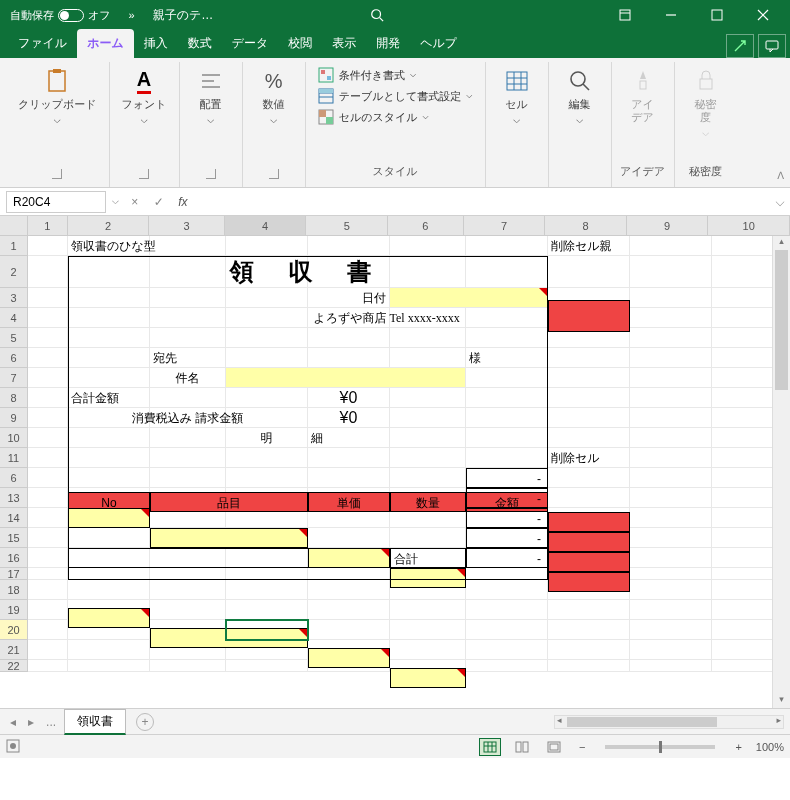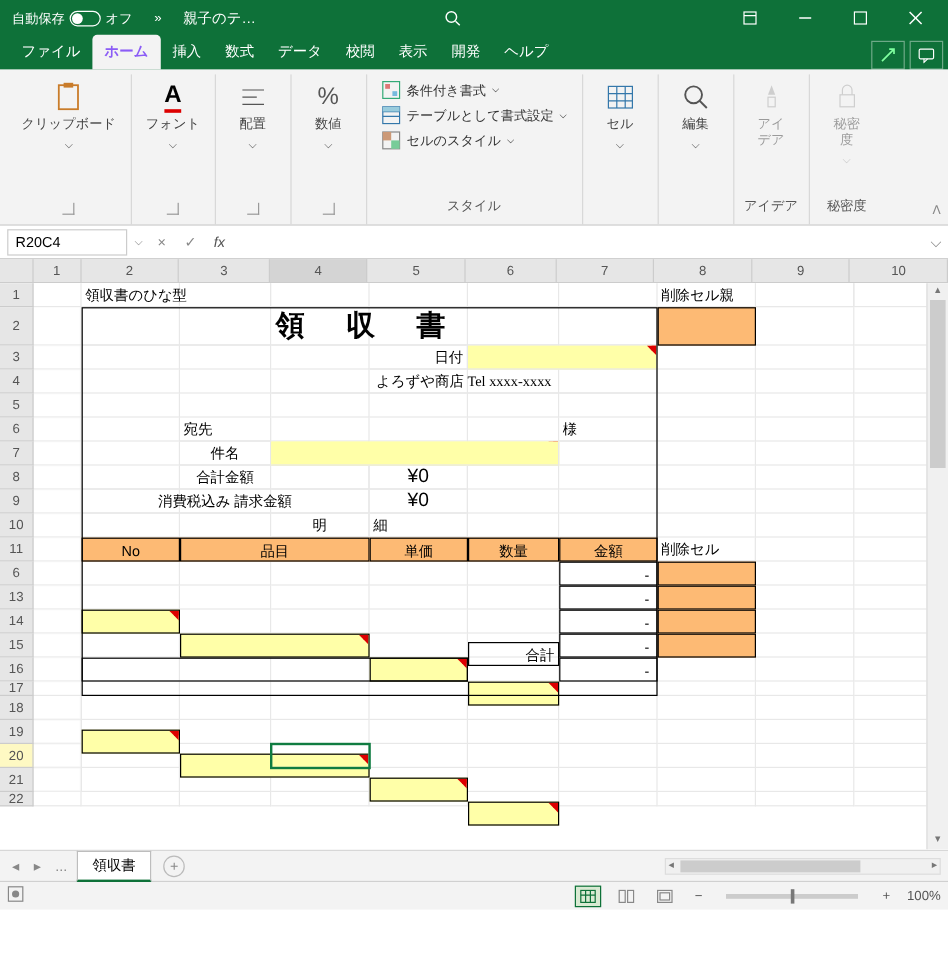--- a/index.html
+++ b/index.html
@@ -66,21 +66,21 @@
 .hscroll .thumb { position: absolute; top: 1px; bottom: 1px; left: 12px; width: 150px; background: #ccc; }
 
 .status-bar { height: 24px; background: #f3f3f3; border-top: 1px solid #d0d0d0; display: flex; align-items: center; padding: 0 6px; gap: 10px; font-size: 11px; color: #555; }
 .status-bar .spacer { flex: 1; }
 .view-btn { width: 22px; height: 18px; border: 1px solid transparent; display: flex; align-items: center; justify-content: center; }
 .view-btn.active { background: #d9ead3; border-color: #0e7139; }
 .zoom-slider { width: 110px; height: 4px; background: #ccc; position: relative; margin: 0 6px; }
 .zoom-slider .h { position: absolute; top: -4px; left: 54px; width: 3px; height: 12px; background: #777; }
 .receipt-title { font-size: 24px; font-weight: bold; letter-spacing: 14px; text-align: center; }
 .yellow-cell { background: #ffffa8; }
-.hdr-cell { background: #fdba74; border: 1px solid #000; text-align: center; }
+.hdr-cell { background: #ef4444; border: 1px solid #000; text-align: center; margin-top: 44px; }
 .detail-cell { border: 1px solid #000; text-align: center; }
 .red-tri::before { content:""; position:absolute; top:0; right:0; border:4px solid transparent; border-top-color:#d00; border-right-color:#d00; }
 .relpos { position: relative; }
 </style>
 </head>
 <body>
 
 <div class="titlebar">
   <div class="auto-save">
     <span>自動保存</span>
@@ -593,21 +593,21 @@
       <div class="cell " style="left: 40px; top: 20px; width: 480px; height: 32px; line-height: 30px; text-align: center;"><span class="receipt-title">領 収 書</span></div>
       <div class="cell " style="left: 520px; top: 0px; width: 164px; height: 20px; line-height: 18px;">削除セル親</div>
       <div class="cell " style="left: 280px; top: 52px; width: 82px; height: 20px; line-height: 18px; text-align: right;">日付</div>
       <div class="cell yellow-cell relpos red-tri" style="left: 362px; top: 52px; width: 158px; height: 20px; line-height: 18px;"></div>
       <div class="cell " style="left: 198px; top: 72px; width: 322px; height: 20px; line-height: 18px; text-align: center; font-family: serif;">よろずや商店 Tel xxxx-xxxx</div>
       <div class="cell " style="left: 122px; top: 112px; width: 76px; height: 20px; line-height: 18px; text-align: left;">宛先</div>
       <div class="cell yellow-cell relpos red-tri" style="left: 198px; top: 112px; width: 240px; height: 20px; line-height: 18px;"></div>
       <div class="cell " style="left: 438px; top: 112px; width: 82px; height: 20px; line-height: 18px;">様</div>
       <div class="cell " style="left: 122px; top: 132px; width: 76px; height: 20px; line-height: 18px; text-align: center;">件名</div>
       <div class="cell yellow-cell" style="left: 198px; top: 132px; width: 240px; height: 20px; line-height: 18px;"></div>
-      <div class="cell " style="left: 40px; top: 152px; width: 240px; height: 20px; line-height: 18px; text-align: center;">合計金額</div>
+      <div class="cell " style="left: 40px; top: 152px; width: 240px; height: 20px; line-height: 18px; text-align: left;">合計金額</div>
       <div class="cell " style="left: 280px; top: 152px; width: 82px; height: 20px; line-height: 18px; text-align: center; font-size: 16px;">¥0</div>
       <div class="cell " style="left: 40px; top: 172px; width: 240px; height: 20px; line-height: 18px; text-align: center;">消費税込み 請求金額</div>
       <div class="cell " style="left: 280px; top: 172px; width: 82px; height: 20px; line-height: 18px; text-align: center; font-size: 16px;">¥0</div>
       <div class="cell " style="left: 198px; top: 192px; width: 82px; height: 20px; line-height: 18px; text-align: center;">明</div>
       <div class="cell " style="left: 280px; top: 192px; width: 82px; height: 20px; line-height: 18px; text-align: left;">細</div>
       <div class="cell hdr-cell" style="left: 40px; top: 212px; width: 82px; height: 20px; line-height: 18px;">No</div>
       <div class="cell hdr-cell" style="left: 122px; top: 212px; width: 158px; height: 20px; line-height: 18px;">品目</div>
       <div class="cell hdr-cell" style="left: 280px; top: 212px; width: 82px; height: 20px; line-height: 18px;">単価</div>
       <div class="cell hdr-cell" style="left: 362px; top: 212px; width: 76px; height: 20px; line-height: 18px;">数量</div>
       <div class="cell hdr-cell" style="left: 438px; top: 212px; width: 82px; height: 20px; line-height: 18px;">金額</div>
@@ -622,21 +622,21 @@
       <div class="cell yellow-cell detail-cell relpos red-tri" style="left: 122px; top: 252px; width: 158px; height: 20px; line-height: 18px;"></div>
       <div class="cell yellow-cell detail-cell relpos red-tri" style="left: 280px; top: 252px; width: 82px; height: 20px; line-height: 18px;"></div>
       <div class="cell yellow-cell detail-cell relpos red-tri" style="left: 362px; top: 252px; width: 76px; height: 20px; line-height: 18px;"></div>
       <div class="cell detail-cell" style="left: 438px; top: 252px; width: 82px; height: 20px; line-height: 18px; text-align: right; padding-right: 6px;">-</div>
       <div class="cell hdr-cell" style="left: 520px; top: 252px; width: 82px; height: 20px; line-height: 18px;"></div>
       <div class="cell detail-cell" style="left: 438px; top: 272px; width: 82px; height: 20px; line-height: 18px; text-align: right; padding-right: 6px;">-</div>
       <div class="cell hdr-cell" style="left: 520px; top: 272px; width: 82px; height: 20px; line-height: 18px;"></div>
       <div class="cell detail-cell" style="left: 438px; top: 292px; width: 82px; height: 20px; line-height: 18px; text-align: right; padding-right: 6px;">-</div>
       <div class="cell hdr-cell" style="left: 520px; top: 292px; width: 82px; height: 20px; line-height: 18px;"></div>
       <div class="cell detail-cell" style="left: 40px; top: 312px; width: 322px; height: 20px; line-height: 18px;"></div>
-      <div class="cell detail-cell" style="left: 362px; top: 299px; width: 76px; height: 20px; line-height: 18px; text-align: right;">合計</div>
+      <div class="cell detail-cell" style="left: 362px; top: 312px; width: 76px; height: 20px; line-height: 18px; text-align: left;">合計</div>
       <div class="cell detail-cell" style="left: 438px; top: 312px; width: 82px; height: 20px; line-height: 18px; text-align: right; padding-right: 6px;">-</div>
       <div class="cell hdr-cell" style="left: 520px; top: 20px; width: 82px; height: 32px; line-height: 30px;"></div>
       <div class="cell selected" style="left: 198px; top: 384px; width: 82px; height: 20px; line-height: 18px;"></div>
     </div>
   <div class="vscroll">
     <div class="arr" style="top:0">▴</div>
     <div class="thumb"></div>
     <div class="arr" style="bottom:0">▾</div>
   </div>
 </div>

